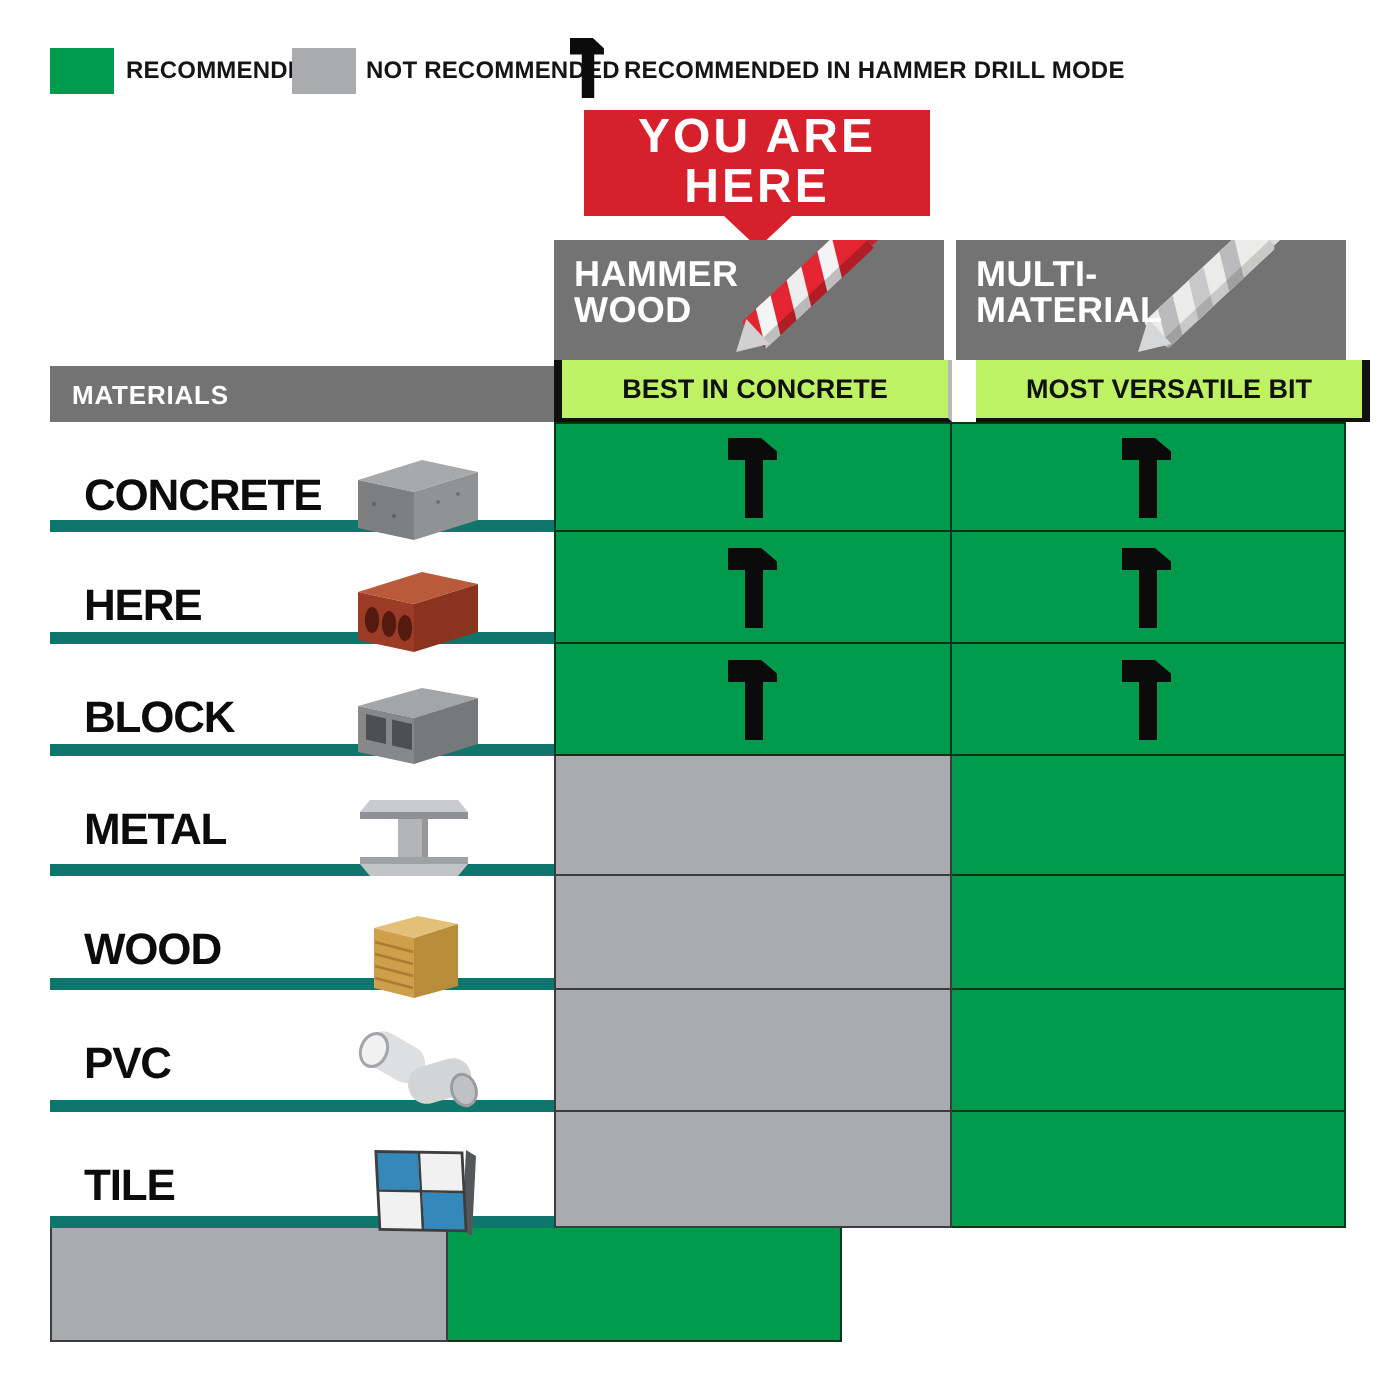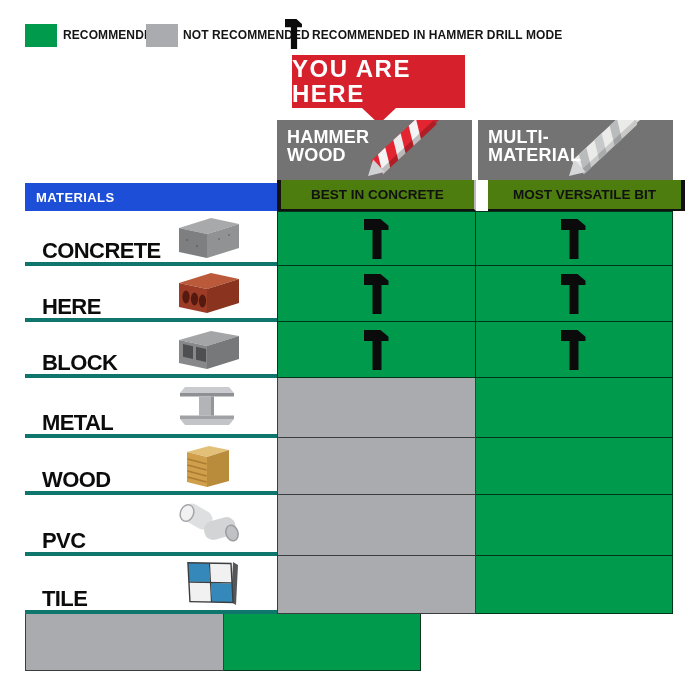--- a/index.html
+++ b/index.html
@@ -8,42 +8,42 @@
   .abs{position:absolute;}
   
   .swatch{position:absolute;top:24px;width:32px;height:23px;}
   .sw-green{background:var(--recommended-green,#009a4c);}
   .sw-gray{background:var(--not-recommended-gray,#a9abae);}
   .leg-label{position:absolute;top:24px;height:23px;line-height:23px;
              font-size:12px;font-weight:bold;color:#151515;letter-spacing:.1px;}
   
   .badge{position:absolute;left:292px;top:55px;width:173px;height:53px;
          background:var(--brand-red,#d6202c);color:#fff;display:flex;
-         flex-direction:column;align-items:flex-start;justify-content:center;}
+         flex-direction:column;align-items:center;justify-content:center;}
   .badge .l1,.badge .l2{font-size:24px;font-weight:bold;letter-spacing:1.5px;line-height:1.02;}
   .pointer{position:absolute;left:50%;top:100%;margin-left:-17px;width:0;height:0;
            border-left:17px solid transparent;border-right:17px solid transparent;
            border-top:16px solid var(--brand-red,#d6202c);}
   
   .colhead{position:absolute;top:120px;height:60px;background:#737373;color:#fff;
            overflow:hidden;}
   .colhead .title{position:absolute;left:10px;top:9px;font-size:18px;font-weight:bold;
                   line-height:.98;letter-spacing:.2px;white-space:pre-line;z-index:2;}
   .colhead svg{position:absolute;right:0;top:-2px;}
-  .subhead{position:absolute;top:180px;height:31px;background:#4d7c0f;box-sizing:border-box;
+  .subhead{position:absolute;top:180px;height:31px;background:#bef264;box-sizing:border-box;
            display:flex;align-items:center;justify-content:center;
            font-size:13.5px;font-weight:bold;color:#111;border-bottom:2px solid #111;}
-  .mats-bar{position:absolute;left:25px;top:183px;width:252px;height:28px;background:#1d4ed8;
+  .mats-bar{position:absolute;left:25px;top:183px;width:252px;height:28px;background:#737373;
             color:#fff;display:flex;align-items:center;font-size:13px;font-weight:bold;
             letter-spacing:.4px;padding-left:11px;box-sizing:border-box;}
   
   #grid{position:absolute;left:25px;top:211px;width:648px;}
   .mat-row{display:flex;}
-  .mat-label{width:252px;box-sizing:border-box;position:relative;display:flex;align-items:flex-end;
-             border-bottom:4px solid #0f766e;padding-left:17px;}
+  .mat-label{width:252px;box-sizing:border-box;position:relative;display:flex;align-items:flex-start;
+             border-bottom:6px solid #0f766e;padding-left:17px;margin-top:27px;}
   .mat-label span{font-size:22px;font-weight:bold;color:#0c0c0c;letter-spacing:-.6px;
                   line-height:.95;max-width:130px;}
   .mat-icon{position:absolute;right:34px;top:50%;transform:translateY(-50%);}
   .cell{box-sizing:border-box;display:flex;align-items:center;justify-content:center;
         border-bottom:1px solid rgba(0,0,0,.65);border-right:1px solid rgba(0,0,0,.65);}
   .cell.c1{width:199px;border-left:1px solid rgba(0,0,0,.65);}
   .cell.c2{width:197px;}
   .mat-row:first-child .cell{border-top:1px solid rgba(0,0,0,.65);}
   .cell.green{background:var(--recommended-green,#009a4c);}
   .cell.gray{background:var(--not-recommended-gray,#a9abae);}

